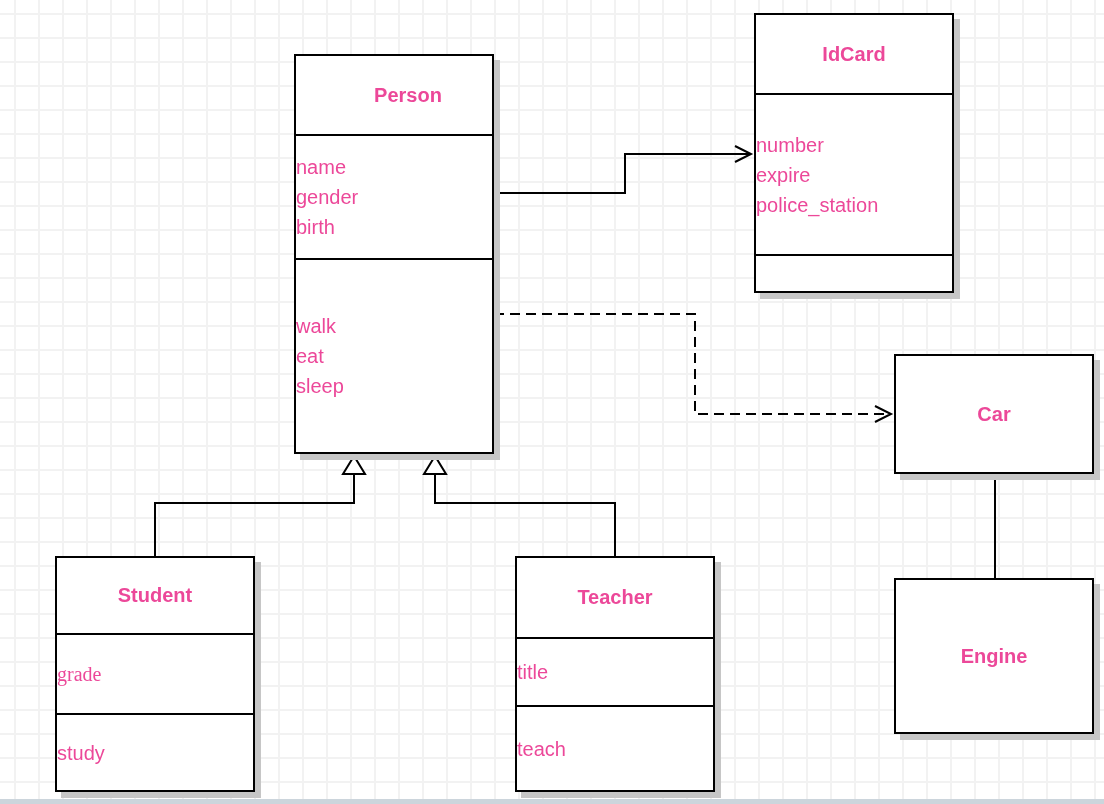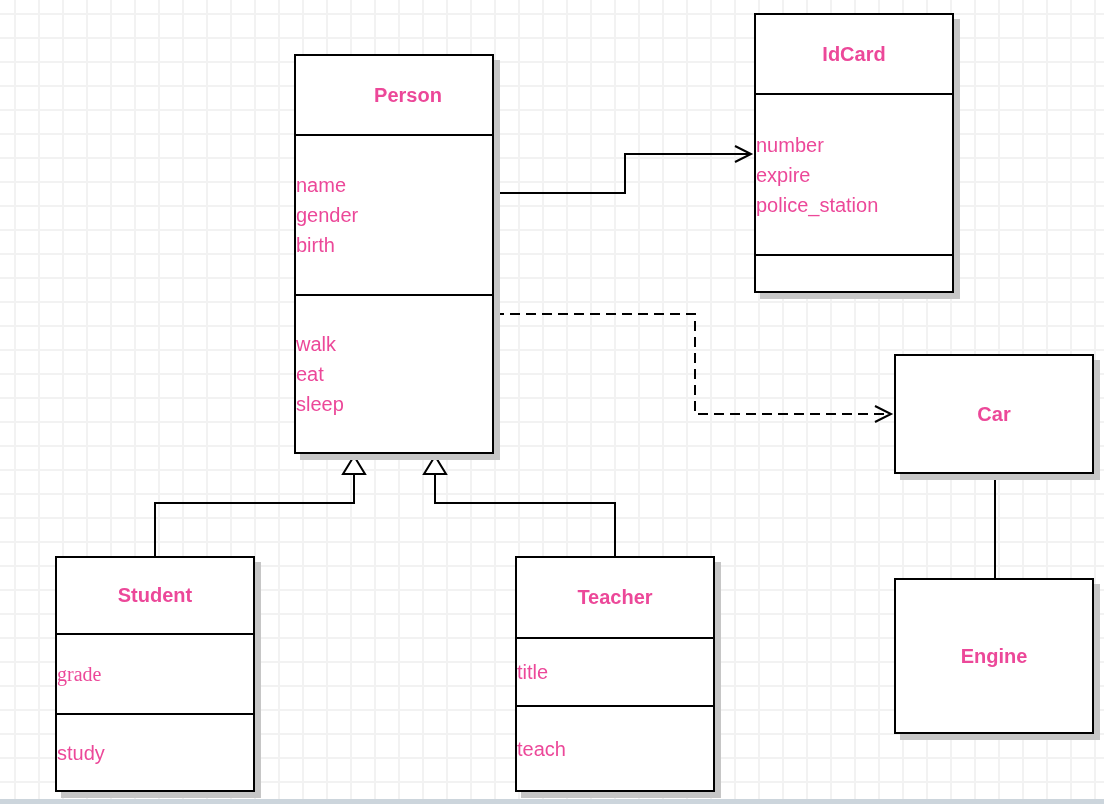--- a/index.html
+++ b/index.html
@@ -123,21 +123,21 @@
     <g>
       <line class="wire" x1="995" y1="474" x2="995" y2="579"></line>
       <polygon class="hollow-marker" points="995,578 1005,595 995,612 985,595"></polygon>
       <rect class="handle" x="990" y="469" width="10" height="10"></rect>
       <rect class="handle" x="990" y="611" width="10" height="10"></rect>
     </g>
   </svg>
 
   <div class="uml-class" style="left:294px; top:54px; width:200px; height:400px;">
     <div class="compartment title-cell" style="height:78px;margin-left:28px;">Person</div>
-    <div class="compartment members" style="height:160px;">
+    <div class="compartment members" style="height:124px;">
       <div class="member">name</div>
       <div class="member">gender</div>
       <div class="member">birth</div>
     </div>
     <div class="compartment members grow">
       <div class="member">walk</div>
       <div class="member">eat</div>
       <div class="member">sleep</div>
     </div>
   </div>

